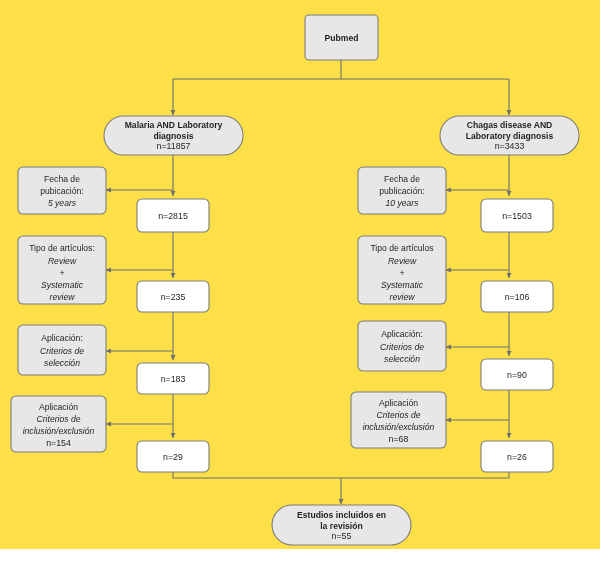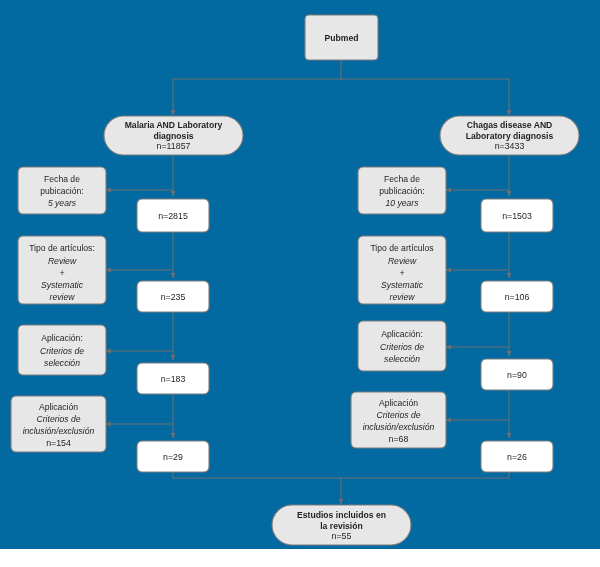--- a/index.html
+++ b/index.html
@@ -1,18 +1,18 @@
 <!DOCTYPE html>
 <html><head>
 <meta charset="utf-8">
 <style>
   html,body{margin:0;padding:0;background:#ffffff;}
   body{width:600px;height:567px;overflow:hidden;
        font-family:"Liberation Sans","DejaVu Sans",sans-serif;}
-  #stage{position:relative;width:600px;height:549px;background:#0369a1;}
+  #stage{position:relative;width:600px;height:549px;background:#fde047;}
   svg{position:absolute;top:0;left:0;width:600px;height:567px;}
   .nodetext{font-family:"Liberation Sans","DejaVu Sans",sans-serif;
             font-size:8.6px;fill:#1f1f1f;text-anchor:middle;}
   .nodetext.bold{font-weight:bold;}
   .nodetext.ital{font-style:italic;}
   .counttext{font-family:"Liberation Sans","DejaVu Sans",sans-serif;
              font-size:8.8px;fill:#1f1f1f;text-anchor:middle;}
   .shaded{fill:#e7e7e7;stroke:#7d7d7d;stroke-width:1.1;}
   .plain{fill:#ffffff;stroke:#7d7d7d;stroke-width:1.1;}
   .conn{stroke:#6f6f6f;stroke-width:1.1;fill:none;}

